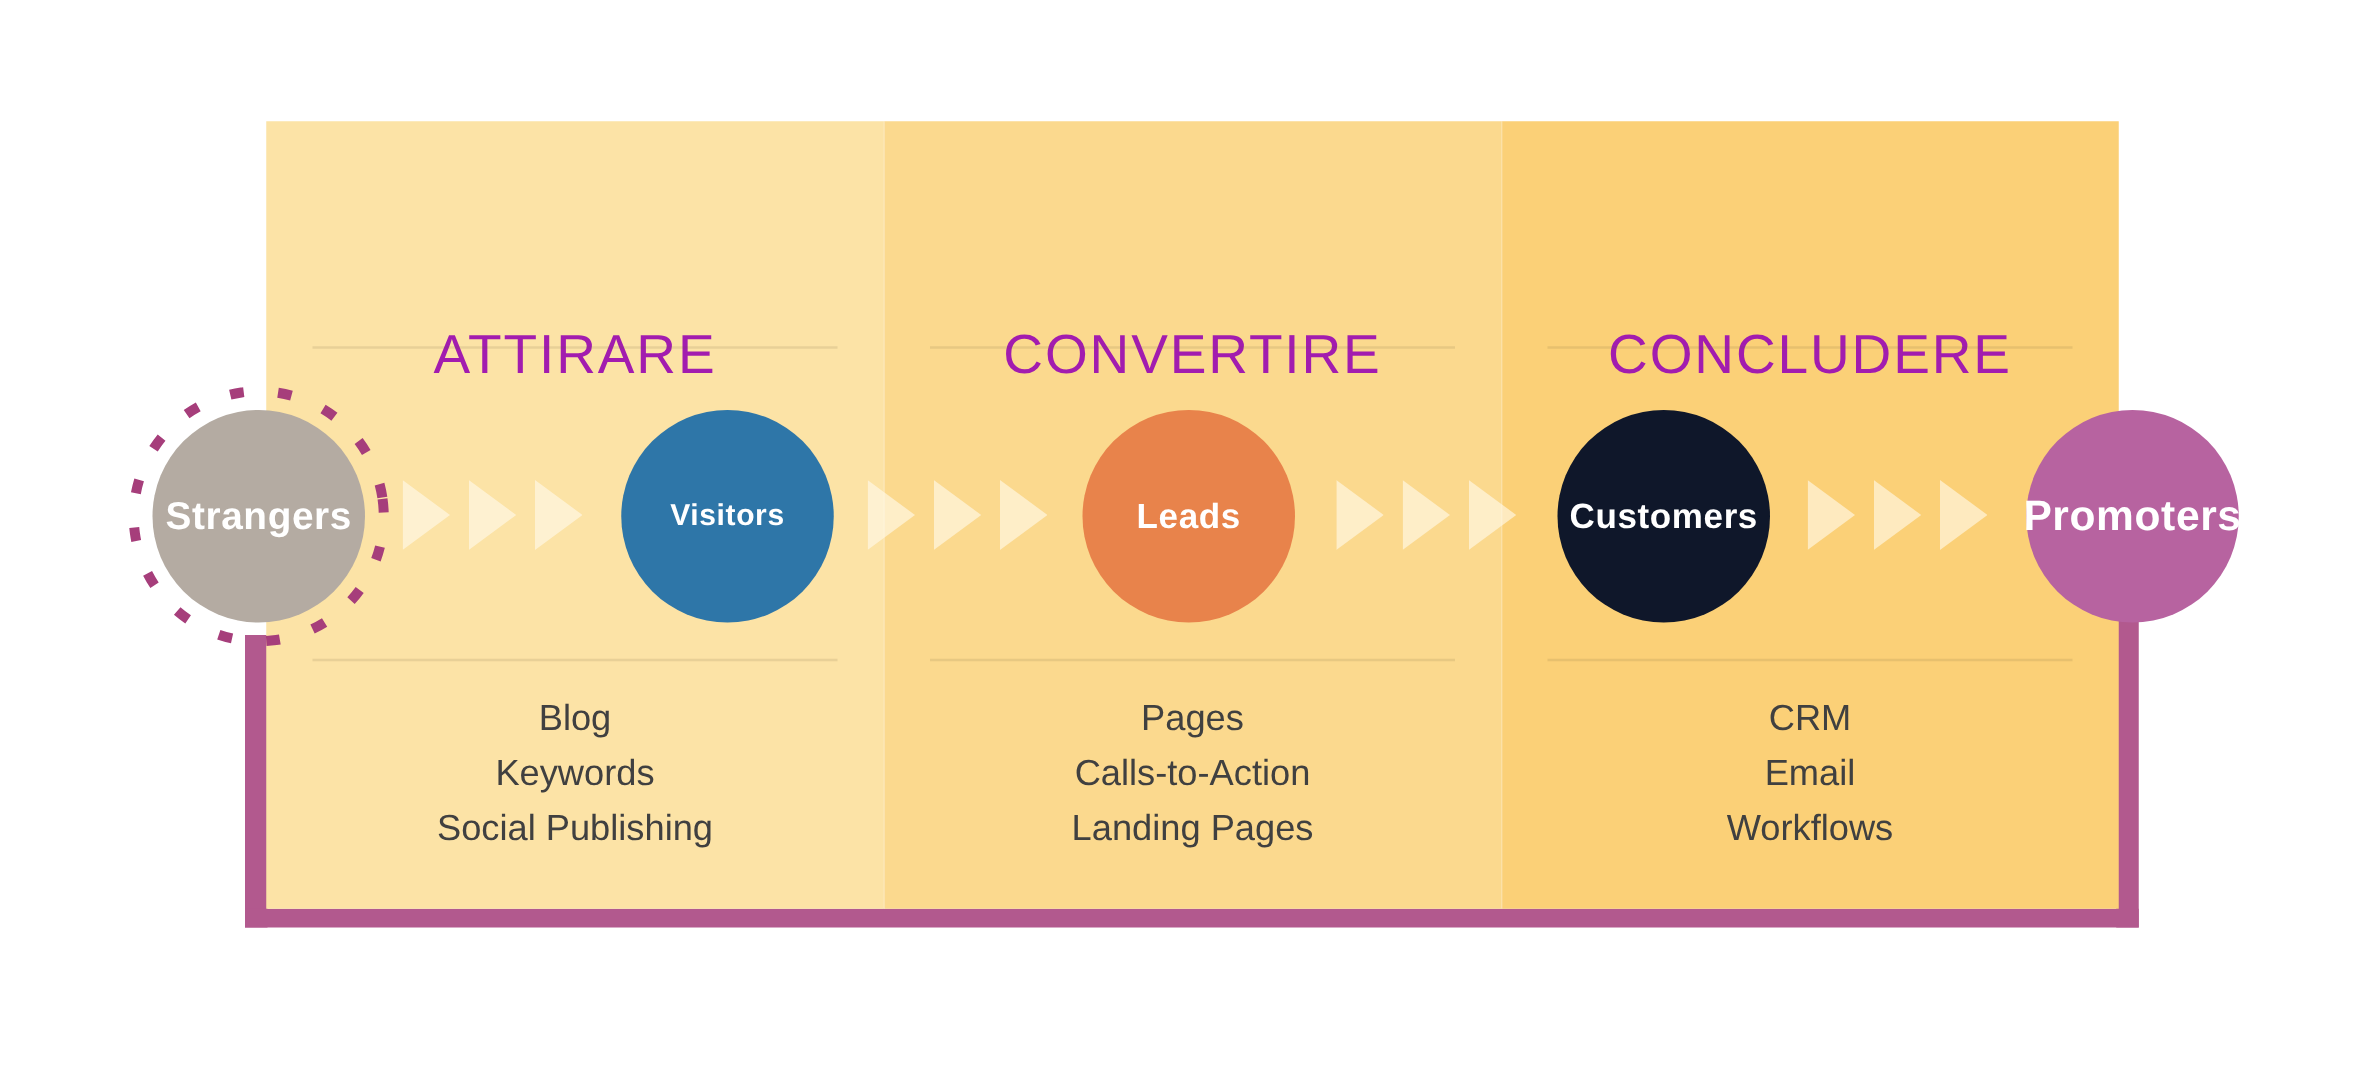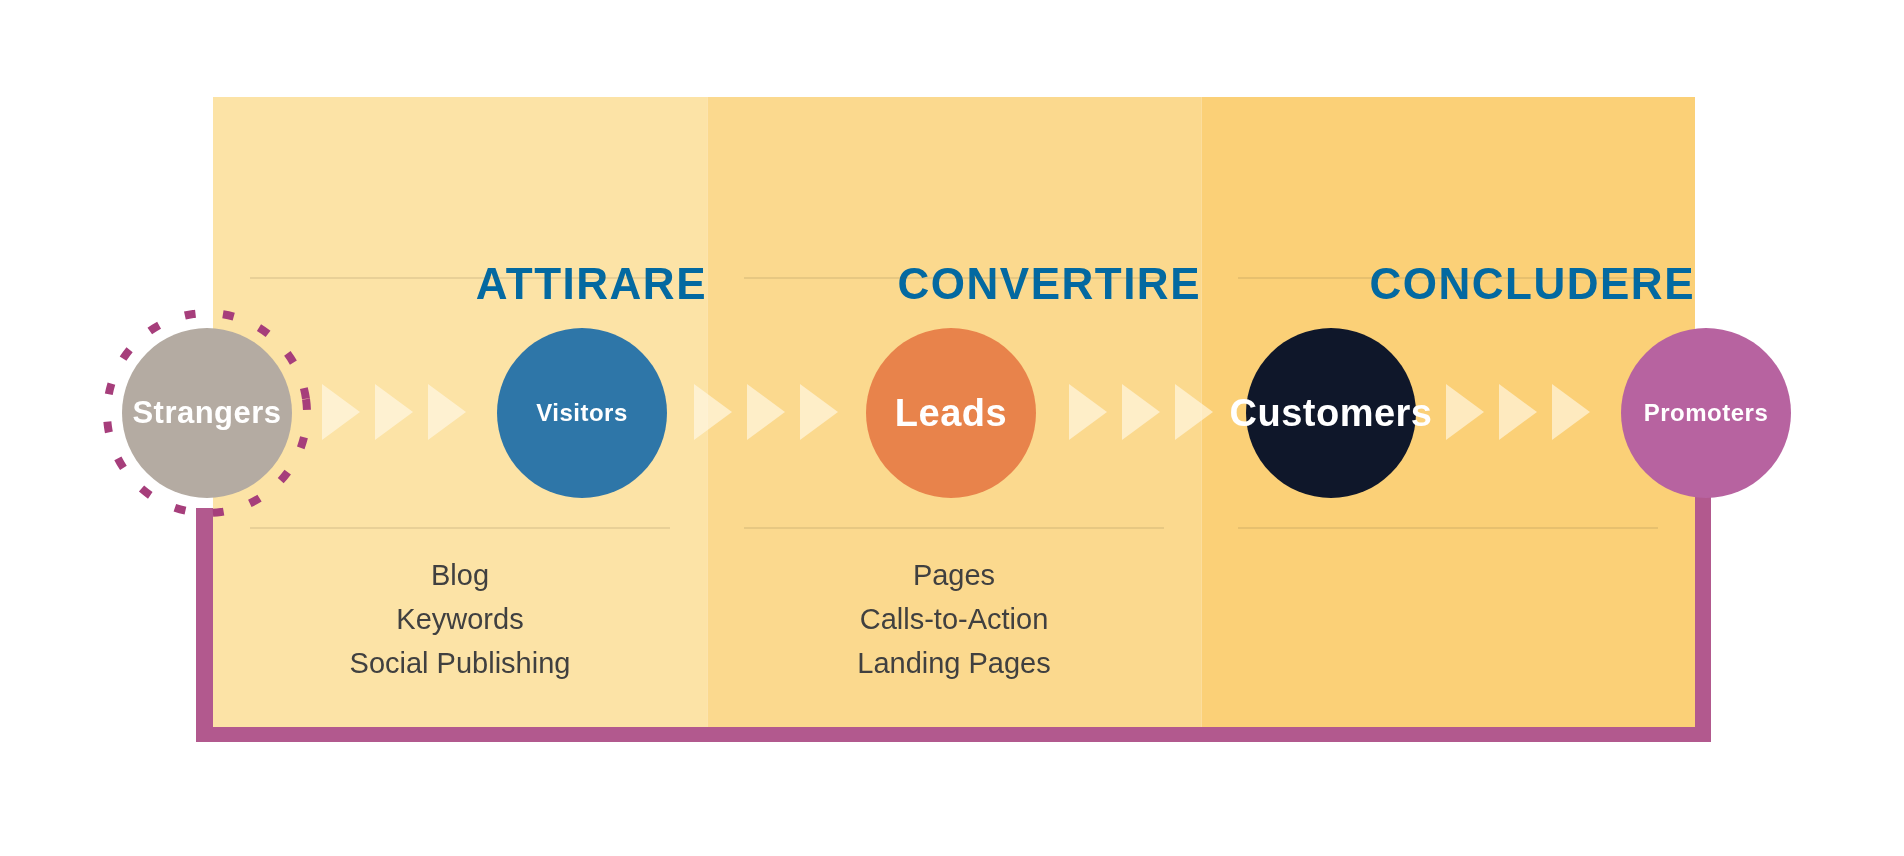--- a/index.html
+++ b/index.html
@@ -31,25 +31,25 @@
     position: relative;
     flex: 1 1 0;
     height: 100%;
   }
   .col + .col { box-shadow: inset 1px 0 0 rgba(255,255,255,0.28); }
   .col-title {
     position: absolute;
     top: 162px;
     left: 0;
     right: 0;
-    text-align: right;
+    text-align: center;
     font-size: 44px;
-    font-weight: bold;
+    font-weight: normal;
     letter-spacing: 1.5px;
-    color: #0369a1;
+    color: #a21caf;
   }
   .divider {
     position: absolute;
     left: 37px;
     right: 37px;
     height: 2px;
     background: rgba(97, 88, 52, 0.13);
   }
   .divider.top    { top: 180px; }
   .divider.bottom { top: 430px; }
@@ -73,29 +73,29 @@
     position: absolute;
     top: 328px;
     width: 170px;
     height: 170px;
     border-radius: 50%;
     display: flex;
     align-items: center;
     justify-content: center;
     color: #ffffff;
     font-weight: bold;
-    font-size: 38px;
+    font-size: 28px;
     z-index: 4;
     letter-spacing: 0.5px;
   }
   .circle.strangers  { left: 122px;  font-size: 31px; }
   .circle.visitors   { left: 497px;  font-size: 24px; }
   .circle.leads      { left: 866px;  }
   .circle.customers  { left: 1246px; }
-  .circle.promoters  { left: 1621px; font-size: 24px; }
+  .circle.promoters  { left: 1621px; font-size: 34px; }
   .ring {
     position: absolute;
     left: 97px;
     top: 303px;
     z-index: 3;
   }
   
   .arrows {
     position: absolute;
     top: 384px;
@@ -145,20 +145,25 @@
         <div>Pages</div>
         <div>Calls-to-Action</div>
         <div>Landing Pages</div>
       </div>
     </div>
 
     <div class="col" style="background-color: rgb(251, 208, 119);">
       <div class="col-title">CONCLUDERE</div>
       <div class="divider top"></div>
       <div class="divider bottom"></div>
+      <div class="tools">
+        <div>CRM</div>
+        <div>Email</div>
+        <div>Workflows</div>
+      </div>
     </div>
 
 
   </div>
 
   <div class="arrows g1">
     <div class="tri"></div>
     <div class="tri"></div>
     <div class="tri"></div>
   </div>

